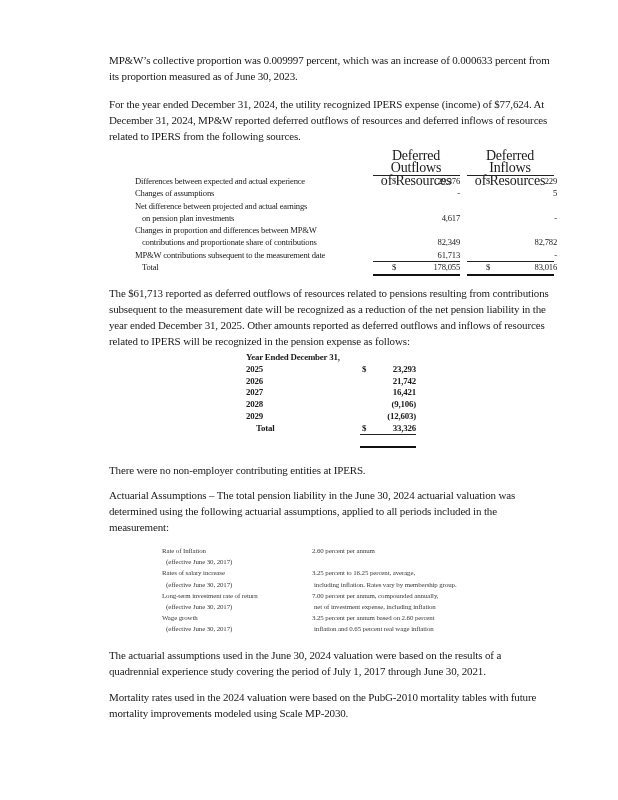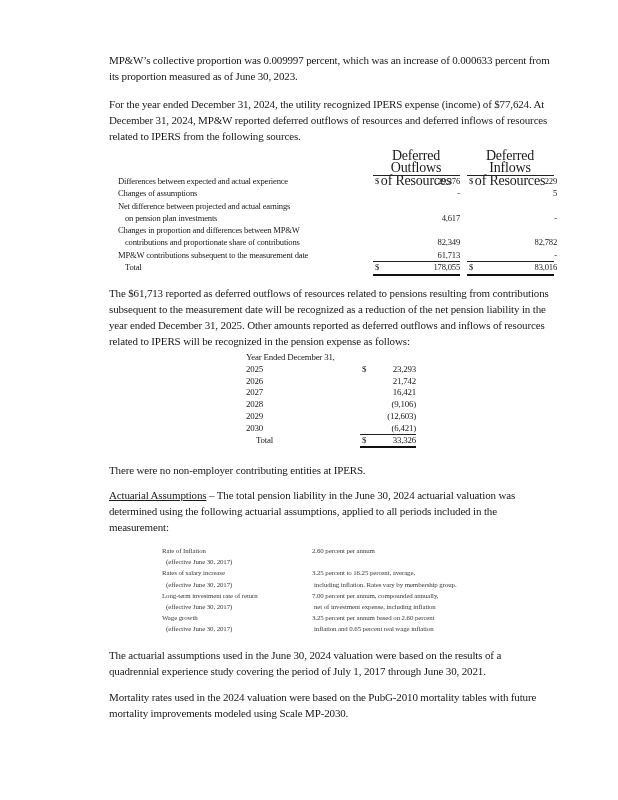--- a/index.html
+++ b/index.html
@@ -7,44 +7,44 @@
          font-family: "Liberation Serif", "DejaVu Serif", serif; color: #1a1a1a; }
   .para { position: absolute; left: 109px; width: 445px; font-size: 11px; line-height: 16px;
           letter-spacing: -0.15px; }
   .p1 { top: 52px; }
   .p2 { top: 96px; }
   .p3 { top: 285px; }
   .p4 { top: 462px; }
   .p5 { top: 487px; }
   .p6 { top: 647px; }
   .p7 { top: 689px; }
-  .u { text-decoration: underline; }
+  .u { }
 
   
   .dtable { position: absolute; left: 118px; top: 150px; width: 440px; font-size: 8.6px; line-height: 12.3px; letter-spacing: -0.2px; }
   .dhead { position: absolute; top: 0; font-size: 14px; line-height: 12.3px; text-align: center; }
   .dh-out { left: 254px; width: 88px; }
   .dh-in  { left: 348px; width: 88px; }
   .dh-line { position: absolute; top: 25px; height: 1px; background: #222; }
   .dl-out { left: 255px; width: 87px; }
   .dl-in  { left: 349px; width: 87px; }
   .drows { position: absolute; top: 25px; left: 0; width: 440px; }
-  .drow { position: relative; height: 12.3px; }
+  .drow { position: relative; height: 12.3px; margin-left: 17px; }
   .drow .lbl { position: absolute; left: 0; white-space: nowrap; }
   .drow .lbl.indent { left: 7px; }
   .drow .cur1 { position: absolute; left: 257px; }
   .drow .v1 { position: absolute; right: 98px; text-align: center; }
   .drow .cur2 { position: absolute; left: 351px; }
   .drow .v2 { position: absolute; right: 1px; text-align: right; }
   .tot-top { position: absolute; height: 1px; background: #222; }
   .tot-bot { position: absolute; height: 2px; background: #111; }
 
   
   .ytable { position: absolute; left: 246px; top: 352px; width: 170px; font-size: 8.9px; line-height: 11.8px; letter-spacing: -0.2px; }
-  .yrow { position: relative; height: 11.8px; }
+  .yrow { position: relative; height: 11.8px; font-weight: bold; }
   .yrow .yl { position: absolute; left: 0; white-space: nowrap; }
   .yrow .yl.indent { left: 10px; }
   .yrow .yc { position: absolute; left: 116px; }
   .yrow .yv { position: absolute; right: 0; text-align: right; }
 
   
   .atable { position: absolute; left: 162px; top: 545px; width: 360px; font-size: 6.9px; line-height: 11.2px; color: #3a3a3a; letter-spacing: -0.1px; }
   .arow { position: relative; height: 11.2px; }
   .arow .al { position: absolute; left: 0; white-space: nowrap; }
   .arow .al.indent { left: 4px; }
@@ -138,24 +138,20 @@
   </div>
   <div class="yrow">
     <span class="yl">2028</span>
     <span class="yv">(9,106)</span>
   </div>
   <div class="yrow">
     <span class="yl">2029</span>
     <span class="yv">(12,603)</span>
   </div>
   <div class="yrow">
-    <span class="yl">2030</span>
-    <span class="yv">(6,421)</span>
-  </div>
-  <div class="yrow">
     <span class="yl indent">Total</span>
     <span class="yc">$</span>
     <span class="yv">33,326</span>
   </div>
   <div style="position:absolute; left:114px; width:56px; top:82px; height:1px; background:#222;"></div>
   <div style="position:absolute; left:114px; width:56px; top:94px; height:2px; background:#111;"></div>
 </div>
 
 <div class="para p4">There were no non-employer contributing entities at IPERS.</div>
 <div class="para p5"><span class="u">Actuarial Assumptions</span><span> – </span><span>The total pension liability in the June 30, 2024 actuarial valuation was determined using the following actuarial assumptions, applied to all periods included in the measurement:</span></div>

